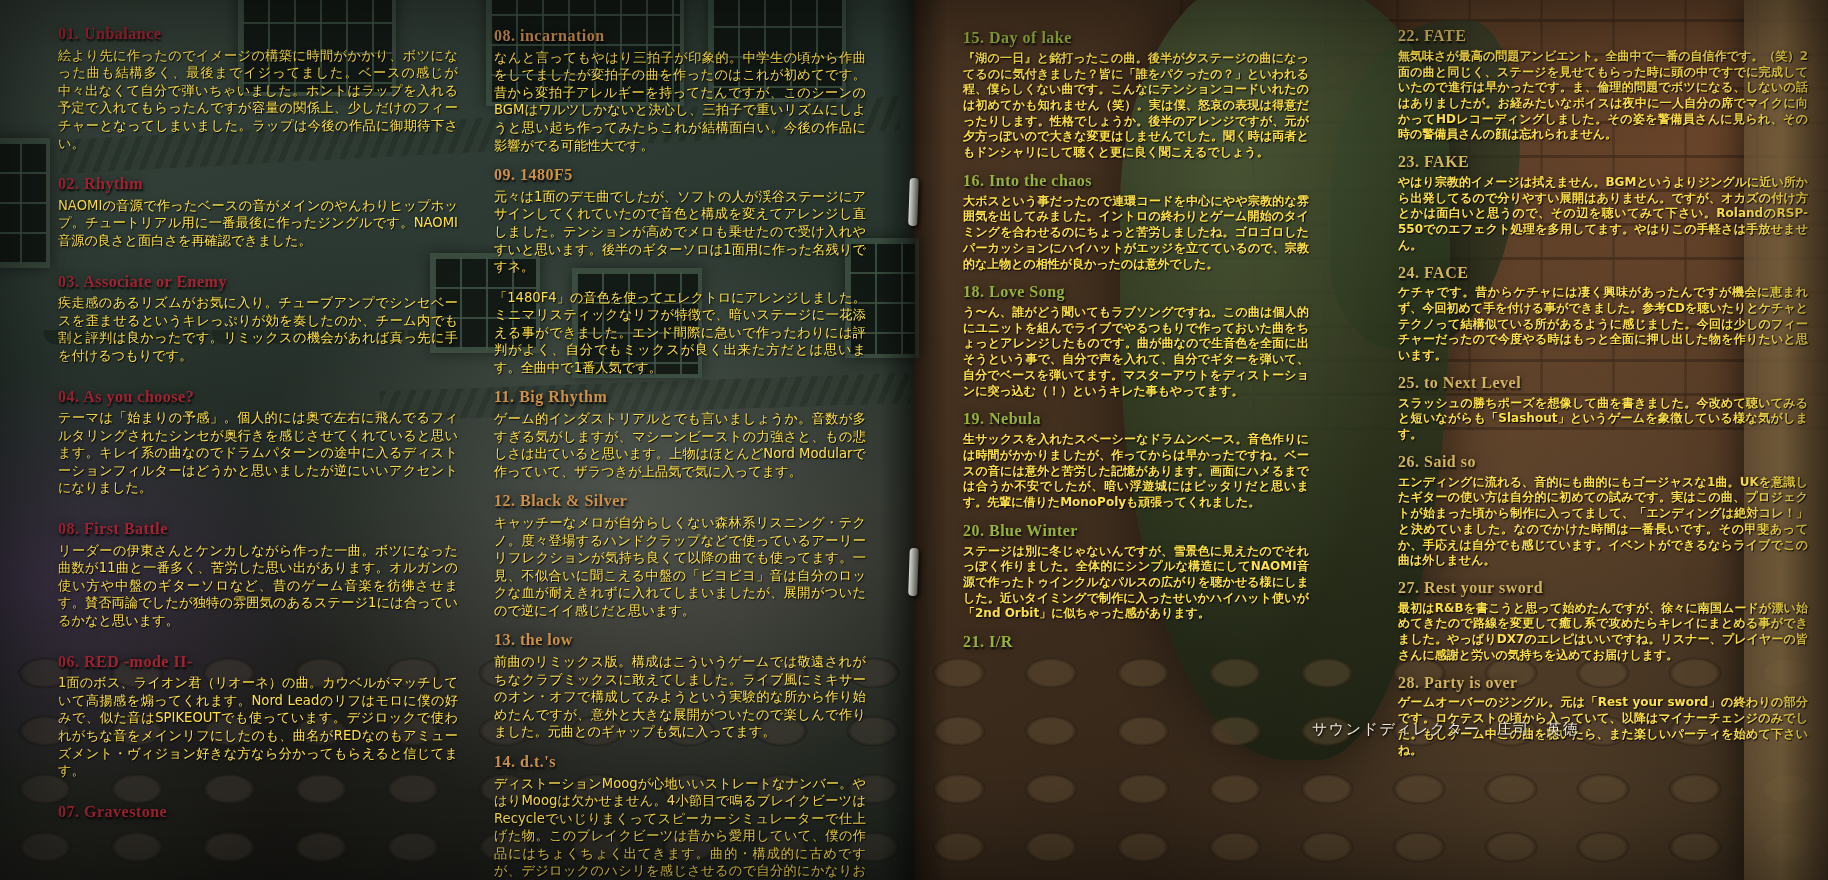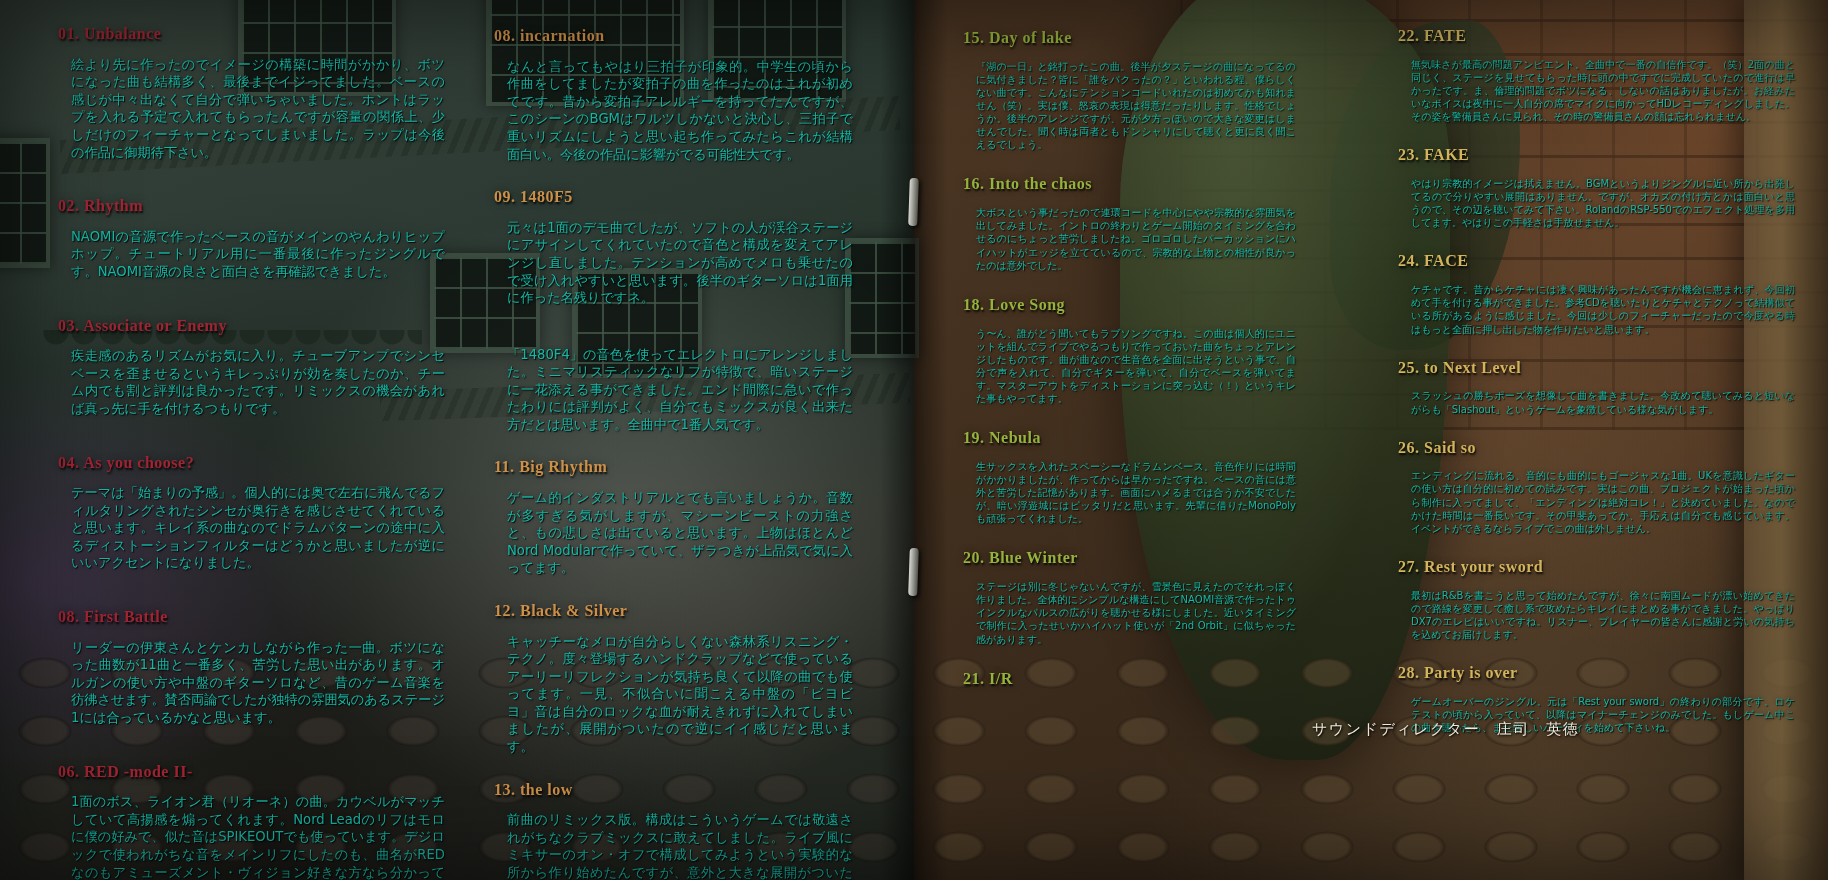--- a/index.html
+++ b/index.html
@@ -98,25 +98,25 @@
   .col-3 .track{margin-bottom:12px;}
   .col-4 .track{margin-bottom:11px;}
   .track-title{
     margin:0 0 4px 0;
     font-family:"Liberation Serif","DejaVu Serif",serif;
     font-weight:bold;font-size:16px;line-height:1.05;
     color:var(--accent,#c09040);letter-spacing:.5px;
     text-shadow:1px 2px 2px rgba(0,0,0,.85), 0 0 8px rgba(0,0,0,.4);
   }
   .track-body{
-    margin:13px;color:#14b8a6;font-size:13.2px;line-height:1.33;
+    margin:0;color:#fde047;font-size:13.2px;line-height:1.33;
     text-shadow:1px 1px 1px rgba(0,0,0,.9), 0 0 4px rgba(0,0,0,.45);
     text-align:justify;
   }
-  .col-3 .track-body,.col-4 .track-body{font-size:10px;line-height:1.31;}
+  .col-3 .track-body,.col-4 .track-body{font-size:12px;line-height:1.31;font-weight:bold;}
   .credit{
     position:absolute;left:1312px;top:720px;
     color:#f0e9d8;font-size:15px;letter-spacing:1.5px;
     text-shadow:1px 1px 2px #000, 0 0 5px rgba(0,0,0,.6);
     font-family:Liberation Serif, serif;
   }
 </style>
 </head>
 <body>
 

